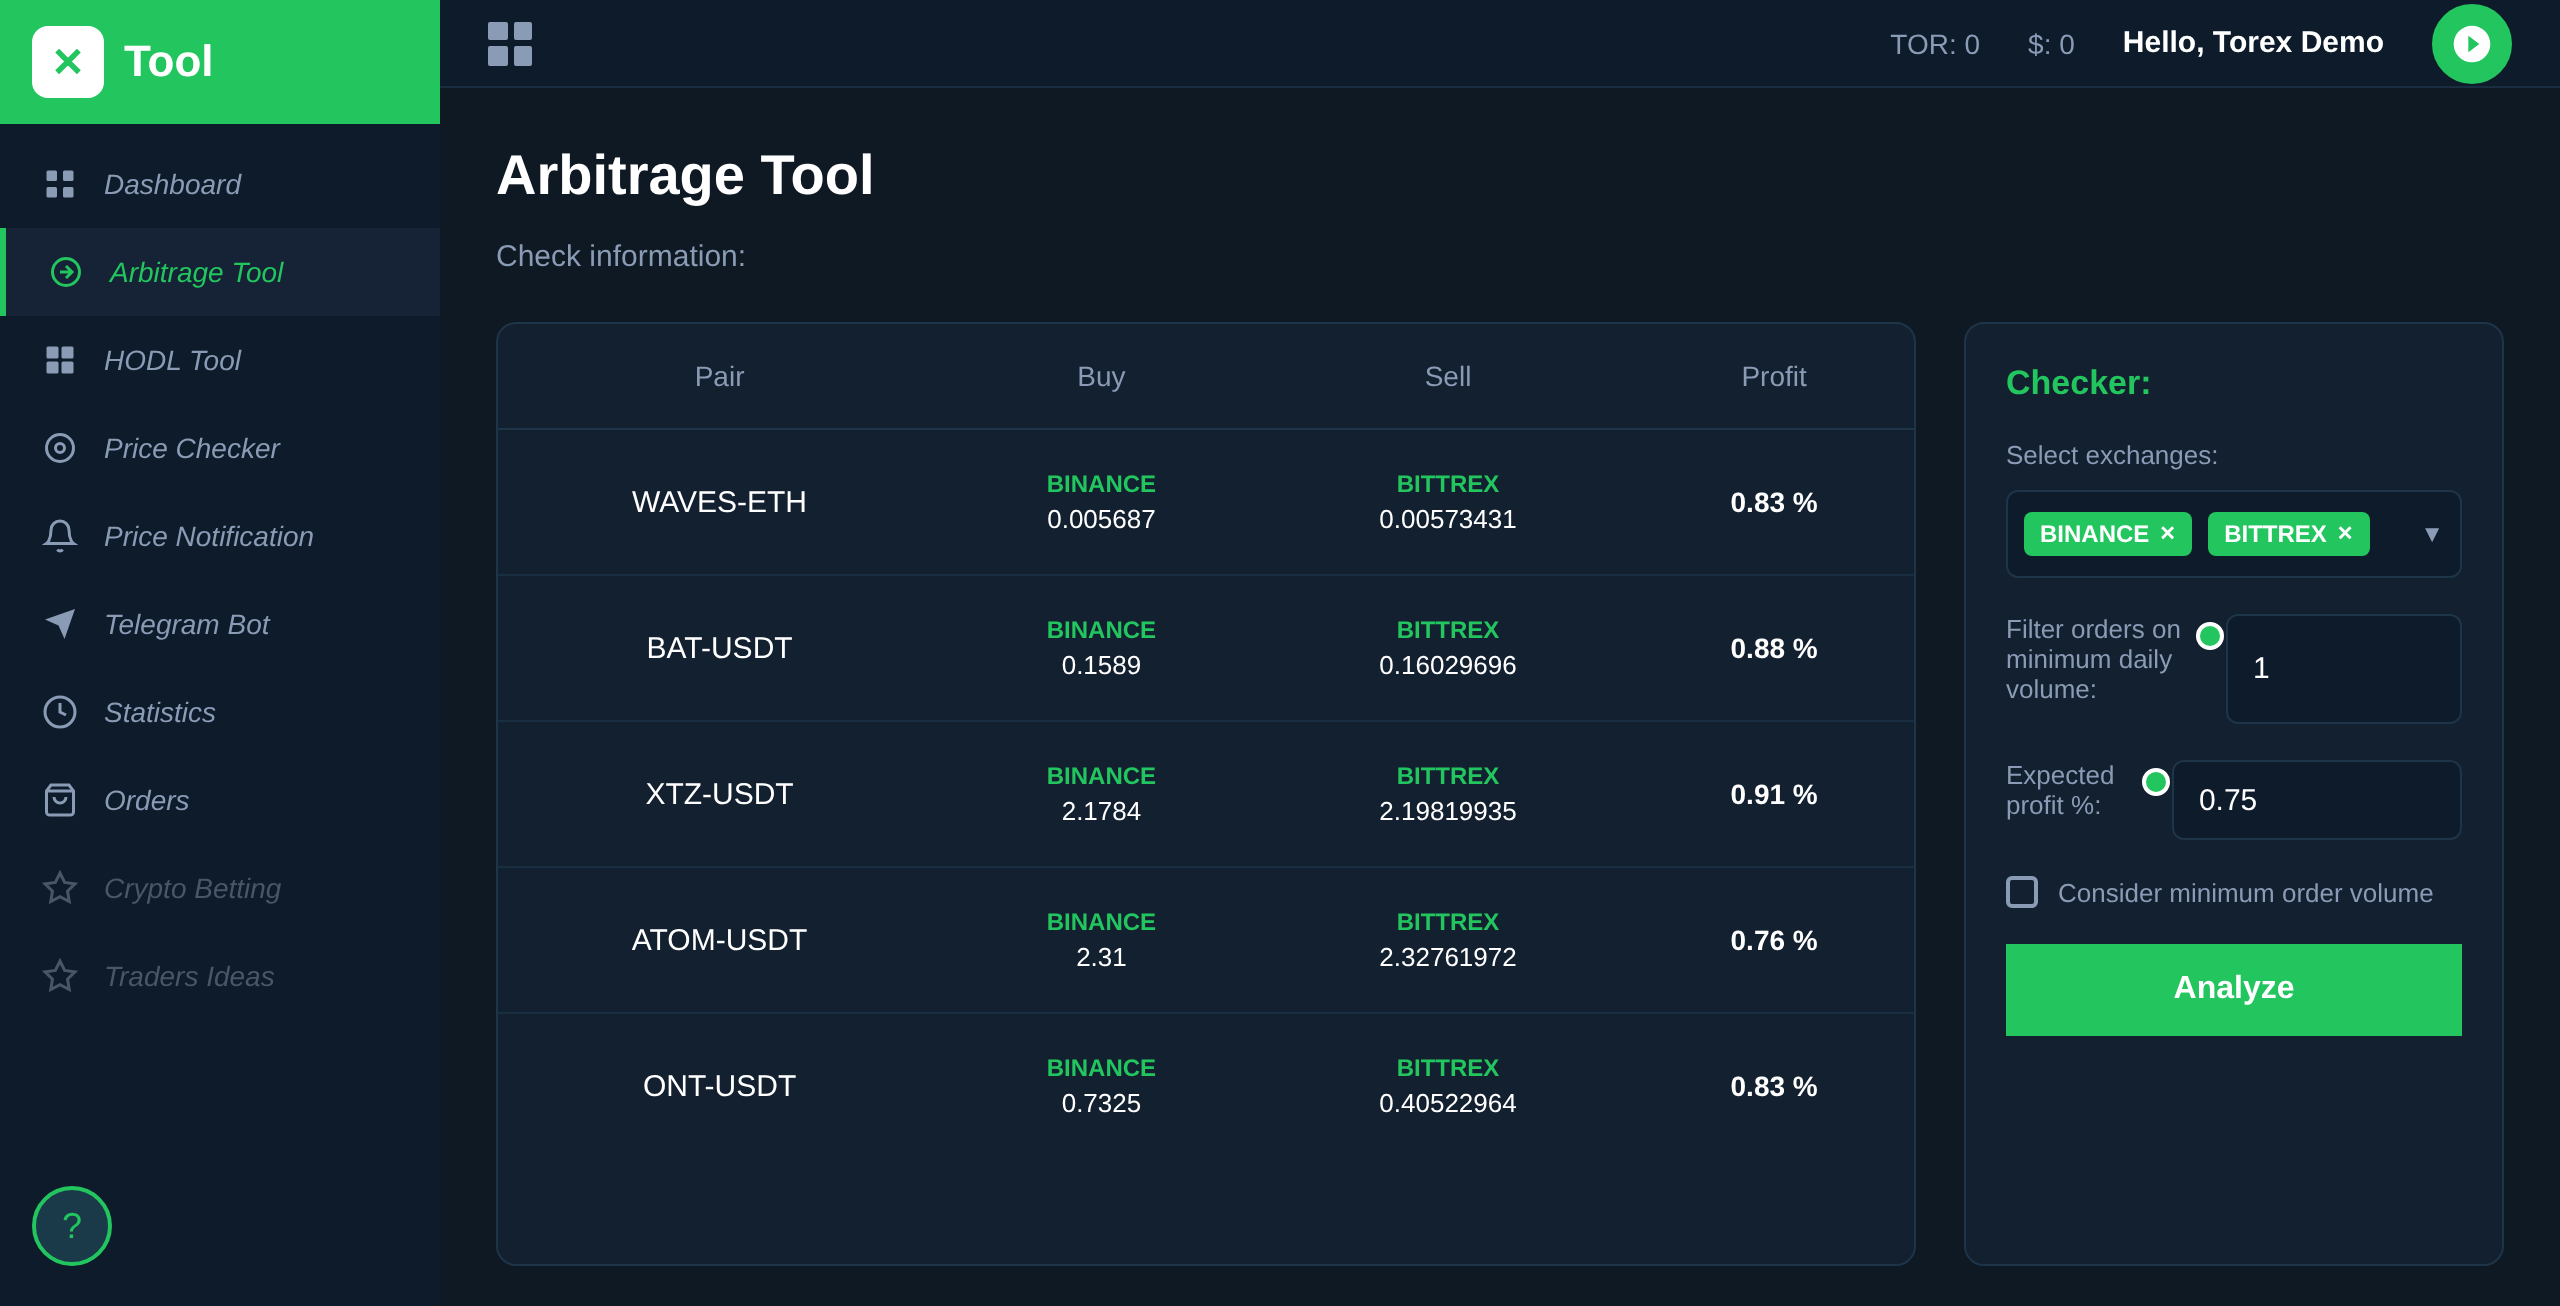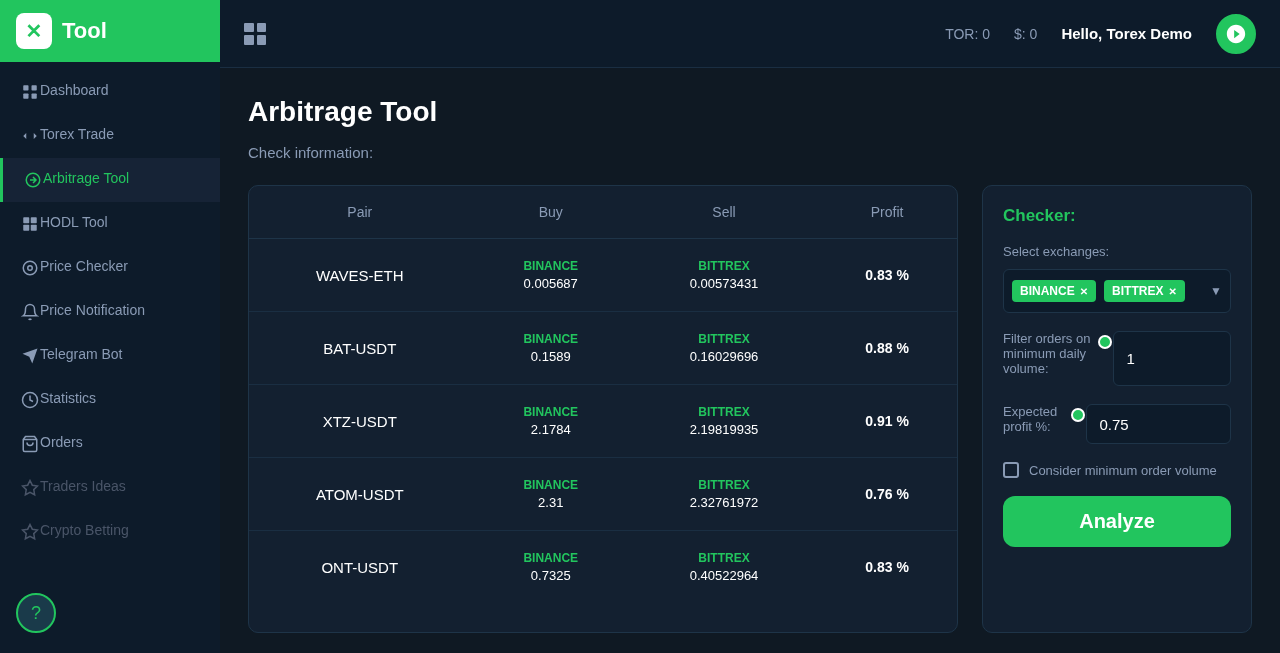--- a/index.html
+++ b/index.html
@@ -38,27 +38,29 @@
       font-size: 22px;
       font-weight: 700;
       color: #fff;
     }
     .nav-items {
       padding: 8px 0;
       flex: 1;
     }
     .nav-item {
       display: flex;
-      gap: 0;
+      align-items: center;
+      gap: 12px;
       padding: 12px 20px;
       cursor: pointer;
       color: #8a9bb5;
       font-size: 14px;
       transition: background 0.2s;
       position: relative;
+      font-style: italic;
     }
     .nav-item.active {
       background: #162336;
       color: #22c55e;
       border-left: 3px solid #22c55e;
     }
     .nav-item.active .nav-icon { color: #22c55e; }
     .nav-item.disabled { color: #4a5568; cursor: default; }
     .nav-icon {
       width: 20px;
@@ -92,21 +94,21 @@
       background: #0f1923;
       overflow: hidden;
     }
 
     
     .header {
       display: flex;
       align-items: center;
       justify-content: space-between;
       padding: 0 24px;
-      height: 68px;
+      height: 44px;
       background: #0d1b2a;
       border-bottom: 1px solid #1a2e42;
     }
     .header-left {
       display: flex;
       align-items: center;
       gap: 8px;
     }
     .grid-icon {
       display: grid;
@@ -361,23 +363,23 @@
     }
     .checkbox-label {
       font-size: 13px;
       color: #8a9bb5;
     }
 
     .analyze-btn {
       background: #22c55e;
       color: #fff;
       border: none;
-      border-radius: 12px;
+      border-radius: 0;
       padding: 14px;
-      font-size: 20px;
+      font-size: 16px;
       font-weight: 600;
       cursor: pointer;
       text-align: center;
       transition: background 0.2s;
     }
 
     
     .sidebar-bottom {
       padding: 16px;
       padding-bottom: 20px;
@@ -397,28 +399,20 @@
     <span class="nav-icon">
           <svg width="18" height="18" viewBox="0 0 24 24" fill="currentColor">
             <rect x="3" y="3" width="7" height="7" rx="1"></rect>
             <rect x="14" y="3" width="7" height="7" rx="1"></rect>
             <rect x="3" y="14" width="7" height="7" rx="1"></rect>
             <rect x="14" y="14" width="7" height="7" rx="1"></rect>
           </svg>
         </span>
     <span class="nav-label">Dashboard</span>
   </div>
-      <div class="nav-item">
-    <span class="nav-icon">
-          <svg width="18" height="18" viewBox="0 0 24 24" fill="currentColor">
-            <path d="M7 16l-4-4 4-4M17 8l4 4-4 4M14 4l-4 16"></path>
-          </svg>
-        </span>
-    <span class="nav-label">Torex Trade</span>
-  </div>
       <div class="nav-item active">
     <span class="nav-icon">
           <svg width="18" height="18" viewBox="0 0 24 24" fill="none" stroke="currentColor" stroke-width="2">
             <circle cx="12" cy="12" r="9"></circle>
             <path d="M8 12h8M12 8l4 4-4 4"></path>
           </svg>
         </span>
     <span class="nav-label">Arbitrage Tool</span>
   </div>
       <div class="nav-item">
@@ -473,32 +467,32 @@
             <path d="M6 2L3 6v14a2 2 0 002 2h14a2 2 0 002-2V6l-3-4z"></path>
             <line x1="3" y1="6" x2="21" y2="6"></line>
             <path d="M16 10a4 4 0 01-8 0"></path>
           </svg>
         </span>
     <span class="nav-label">Orders</span>
   </div>
       <div class="nav-item disabled">
     <span class="nav-icon">
           <svg width="18" height="18" viewBox="0 0 24 24" fill="none" stroke="currentColor" stroke-width="2">
+            <path d="M12 2l3.09 6.26L22 9.27l-5 4.87 1.18 6.88L12 17.77l-6.18 3.25L7 14.14 2 9.27l6.91-1.01L12 2z"></path>
+          </svg>
+        </span>
+    <span class="nav-label">Crypto Betting</span>
+  </div>
+      <div class="nav-item disabled">
+    <span class="nav-icon">
+          <svg width="18" height="18" viewBox="0 0 24 24" fill="none" stroke="currentColor" stroke-width="2">
             <polygon points="12 2 15.09 8.26 22 9.27 17 14.14 18.18 21.02 12 17.77 5.82 21.02 7 14.14 2 9.27 8.91 8.26 12 2"></polygon>
           </svg>
         </span>
     <span class="nav-label">Traders Ideas</span>
-  </div>
-      <div class="nav-item disabled">
-    <span class="nav-icon">
-          <svg width="18" height="18" viewBox="0 0 24 24" fill="none" stroke="currentColor" stroke-width="2">
-            <path d="M12 2l3.09 6.26L22 9.27l-5 4.87 1.18 6.88L12 17.77l-6.18 3.25L7 14.14 2 9.27l6.91-1.01L12 2z"></path>
-          </svg>
-        </span>
-    <span class="nav-label">Crypto Betting</span>
   </div>
     </div>
   <div class="sidebar-bottom">
     <div class="support-circle">?</div>
   </div>
 </div>
 
 <div class="main">
 
   <div class="header">

